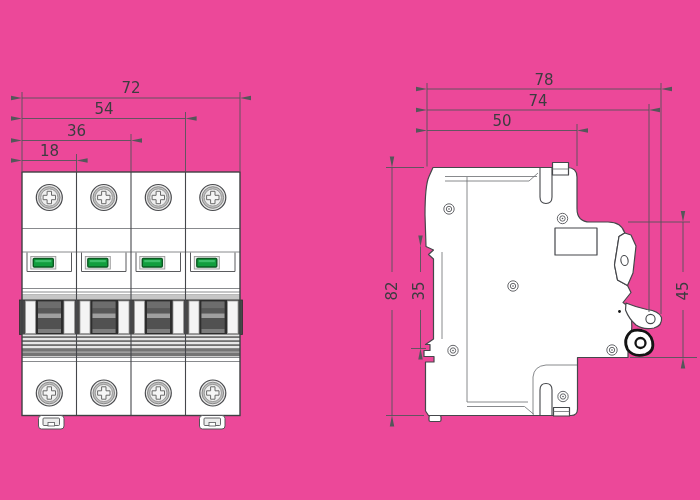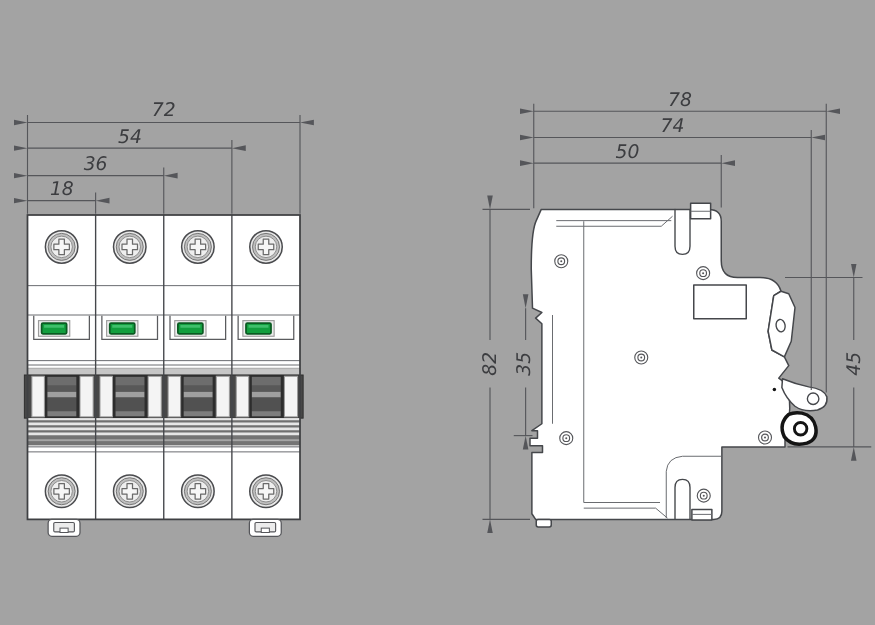--- a/index.html
+++ b/index.html
@@ -1,16 +1,16 @@
 <!DOCTYPE html>
 <html><head>
 <meta charset="utf-8">
 <style>
   html,body{margin:0;padding:0;background:#ffffff;}
-  #stage{position:relative;width:700px;height:500px;background:#a3a3a3;overflow:hidden;font-style:italic;}
+  #stage{position:relative;width:700px;height:500px;background:#ec4899;overflow:hidden;}
   svg{position:absolute;top:0;left:0;}
   .ln{stroke:#45474b;stroke-width:1.1;fill:none;stroke-linejoin:round;stroke-linecap:round;}
   .lnf{stroke:#45474b;stroke-width:1.2;fill:#ffffff;stroke-linejoin:round;}
   .thin{stroke:#6a6c70;stroke-width:0.8;fill:none;}
   .dim{stroke:#55565a;stroke-width:0.9;fill:none;}
   .dimtxt{font-family:"DejaVu Sans","Liberation Sans",sans-serif;font-size:15px;fill:#3c3d40;text-anchor:middle;}
   .riv{stroke:#55565a;fill:none;stroke-width:0.9;}
   .blk{stroke:#141414;fill:#ffffff;stroke-linejoin:round;}
 </style>
 </head>

